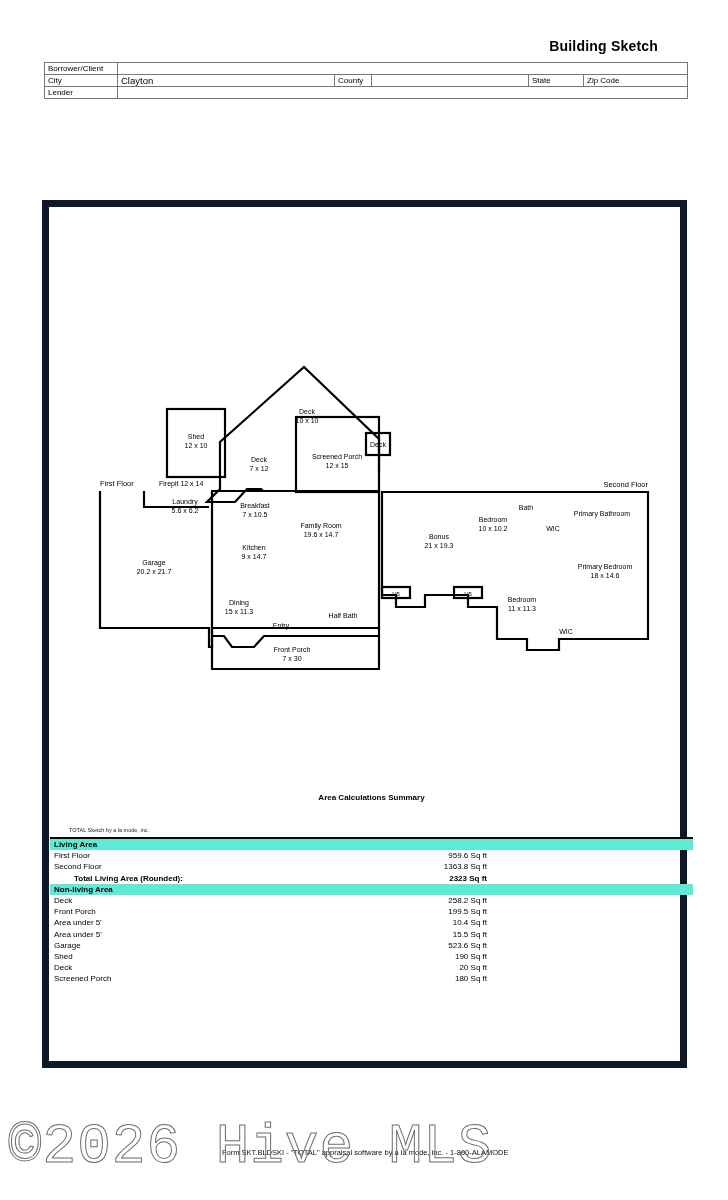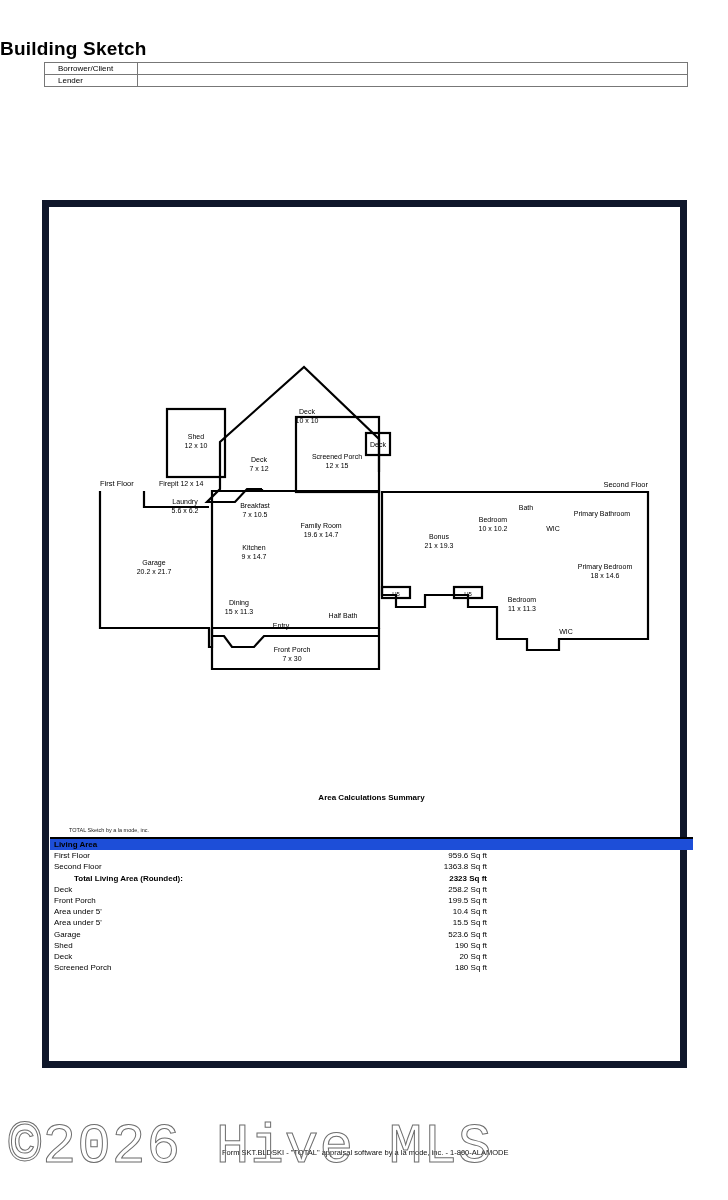--- a/index.html
+++ b/index.html
@@ -8,33 +8,33 @@
     width:728px;height:1200px;
     background:#ffffff;
     font-family:"Liberation Sans", sans-serif;
     position:relative;
     overflow:hidden;
     color:#000;
   }
   
   .page-title{
     position:absolute;left:0;top:38px;width:658px;
-    text-align:left;
-    font-size:19px;font-weight:bold;letter-spacing:.2px;
+    text-align:right;
+    font-size:14px;font-weight:bold;letter-spacing:.2px;
   }
   
   .info-table{
     position:absolute;left:44px;top:62px;width:644px;
     border-collapse:collapse;
     font-size:8px;
     border:1px solid #000;
   }
   .info-table td{
     border:1px solid #777;
-    padding:0 13px;
+    padding:0 3px;
     height:11px;
     vertical-align:middle;
     white-space:nowrap;
   }
   .lbl{width:66px;color:#000;font-size:8px;}
   .val{font-size:9.5px;padding-left:6px;}
   .mini{font-size:8px;}
   
   .sketch-frame{
     position:absolute;left:42px;top:200px;
@@ -52,21 +52,21 @@
   .area-head{
     position:absolute;left:0;top:586px;width:645px;
     text-align:center;font-size:8px;font-weight:bold;
   }
   
   .area-table{
     position:absolute;left:1px;top:630px;width:643px;
     border-collapse:collapse;font-size:8px;
   }
   .area-table td{padding:0 4px;height:11.2px;vertical-align:middle;white-space:nowrap;}
-  .area-table tr.section td{background:#1d4ed8;font-weight:bold;}
+  .area-table tr.section td{background:#5eead4;font-weight:bold;}
   .area-table tr.total td{font-weight:bold;padding-left:24px;}
   .a-name{width:250px;}
   .a-val{width:135px;text-align:right;}
   .a-rest{}
   .rule-top{border-top:2px solid #000;}
   
   .footer-line{
     position:absolute;left:222px;top:1148px;
     font-size:7.5px;color:#111;white-space:nowrap;
   }
@@ -90,20 +90,28 @@
 
 <div class="page-title">Building Sketch</div>
 
 <table class="info-table">
   <tbody>
       <tr>
     <td class="lbl">Borrower/Client</td>
     <td colspan="5" class="val"></td>
   </tr>
   <tr>
+    <td class="lbl">City</td>
+    <td class="val" style="width:210px">Clayton</td>
+    <td class="mini" style="width:30px">County</td>
+    <td class="val" style="width:150px"></td>
+    <td class="mini" style="width:48px">State</td>
+    <td class="mini">Zip Code</td>
+  </tr>
+  <tr>
     <td class="lbl">Lender</td>
     <td colspan="5" class="val"></td>
   </tr>
 </tbody>
   </table>
 
 <div class="sketch-frame">
 
   <svg class="sketch-canvas" viewBox="0 0 645 868">
     <g fill="none" stroke="#000" stroke-width="2.2" stroke-linejoin="miter">
@@ -219,20 +227,25 @@
     <tr>
       <td class="a-name">Second Floor</td>
       <td class="a-val">1363.8 Sq ft</td>
       <td class="a-rest"></td>
     </tr>
     <tr class="total">
       <td class="a-name">Total Living Area (Rounded):</td>
       <td class="a-val">2323 Sq ft</td>
       <td class="a-rest"></td>
     </tr>
+    <tr class="section">
+      <td class="a-name">Non-living Area</td>
+      <td class="a-val"></td>
+      <td class="a-rest"></td>
+    </tr>
     <tr>
       <td class="a-name">Deck</td>
       <td class="a-val">258.2 Sq ft</td>
       <td class="a-rest"></td>
     </tr>
     <tr>
       <td class="a-name">Front Porch</td>
       <td class="a-val">199.5 Sq ft</td>
       <td class="a-rest"></td>
     </tr>

